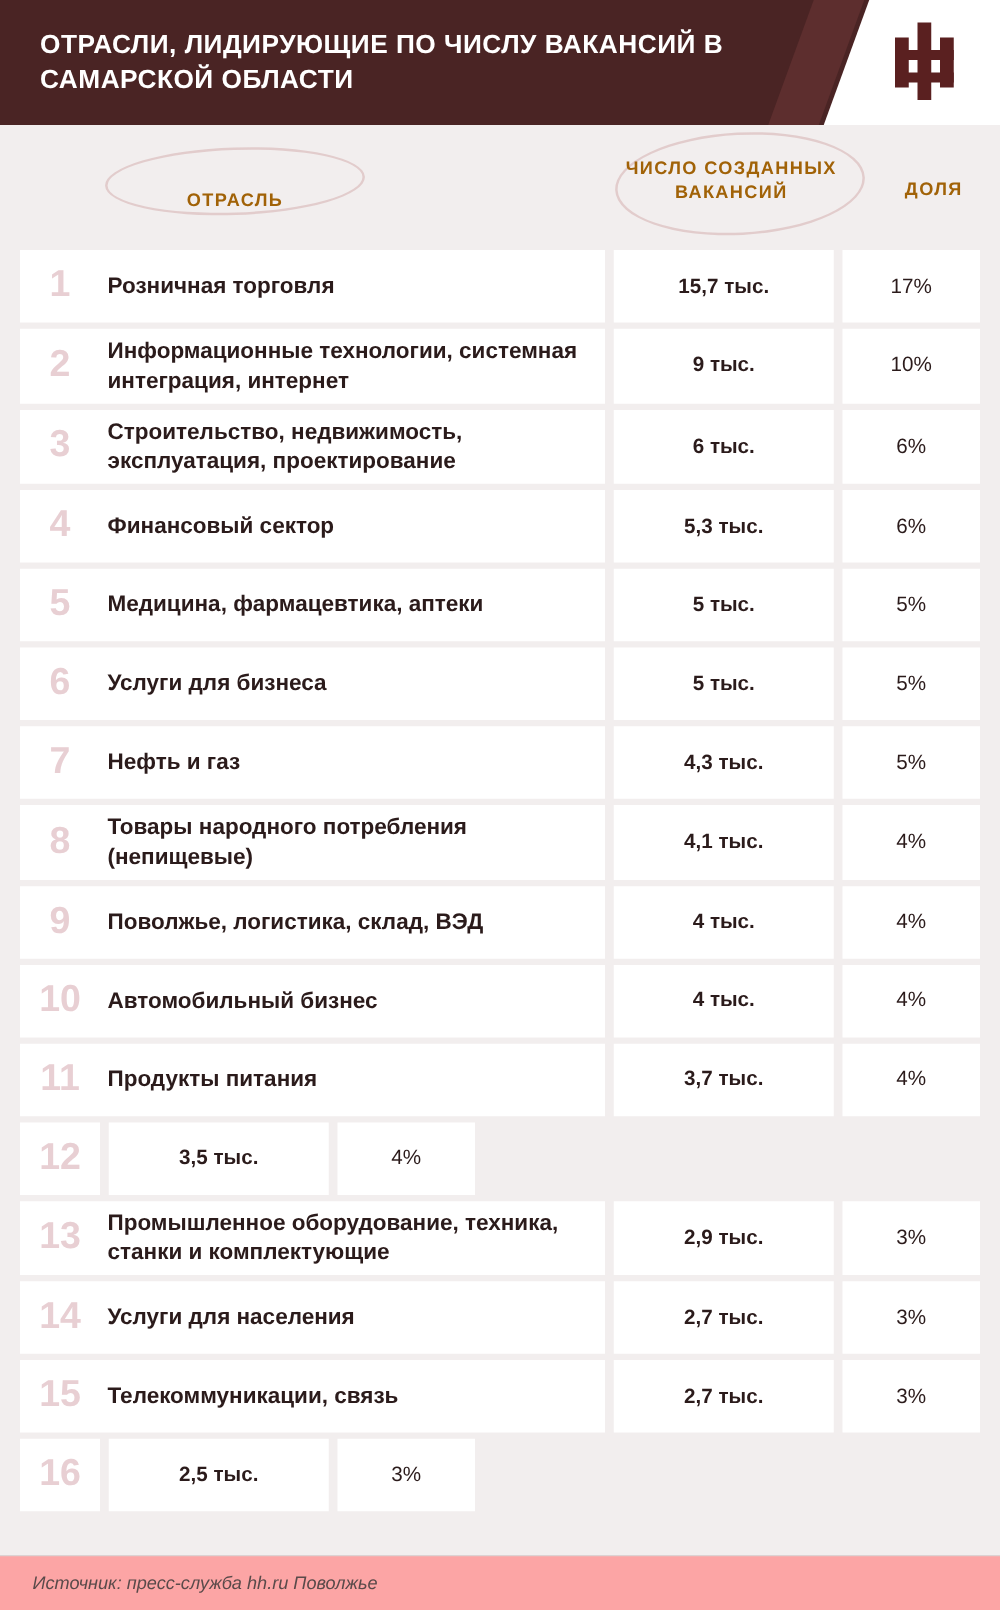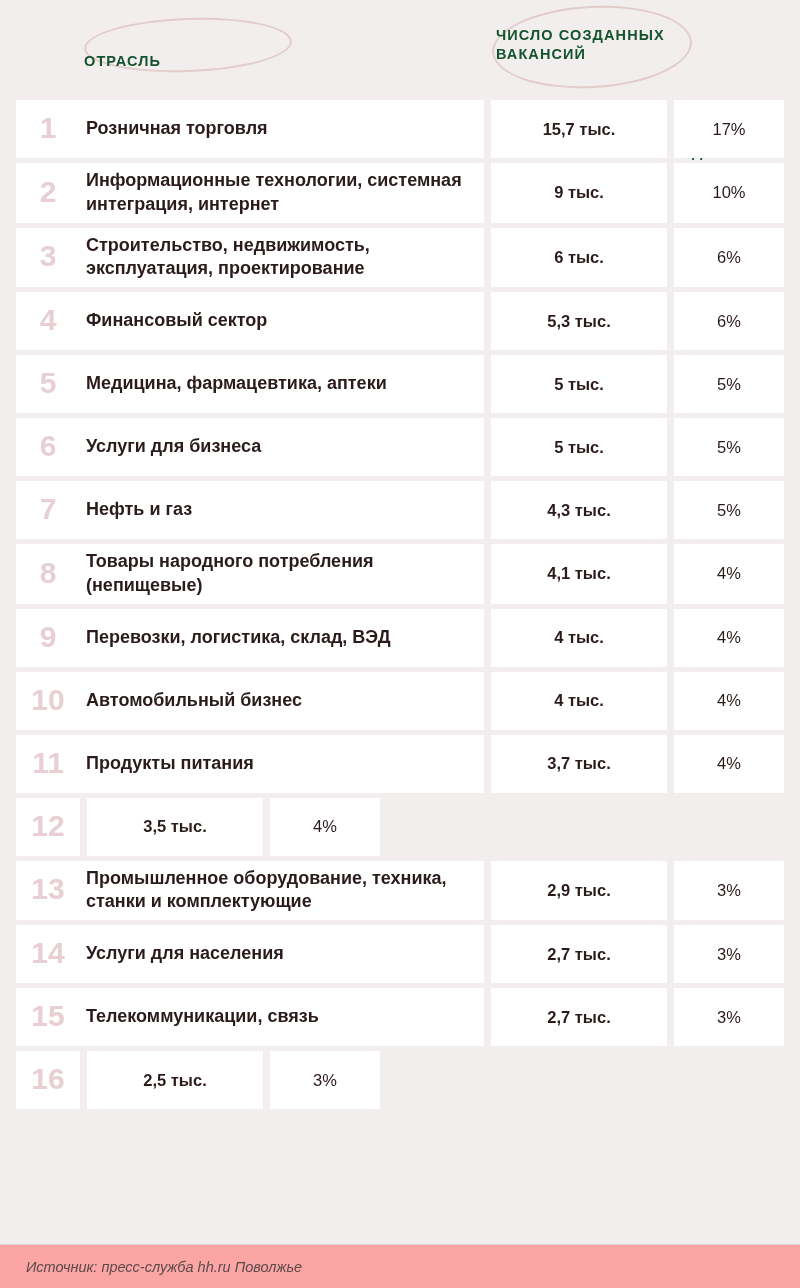--- a/index.html
+++ b/index.html
@@ -85,22 +85,23 @@
     border: 2px solid #e2cccc;
     border-radius: 50%;
   }
   .thead .el-1 { left: 84px;  top: 18px; width: 208px; height: 54px; transform: rotate(-2deg); }
   .thead .el-2 { left: 492px; top: 6px;  width: 200px; height: 82px; transform: rotate(-3deg); }
   .th-label {
     position: absolute;
     font-size: 14.5px;
     font-weight: bold;
     letter-spacing: 1.1px;
-    color: #14532d;
+    color: #a16207;
     text-transform: uppercase;
+    text-align: center;
     line-height: 1.28;
   }
   .th-branch { left: 84px;  top: 52px;  width: 208px; }
   .th-count  { left: 496px; top: 26px;  width: 178px; }
   .th-share  { left: 692px; top: 143px; width: 110px; }
 
   
   .rows {
     position: relative;
     padding: 0 16px;
@@ -165,20 +166,34 @@
     font-size: 14.5px;
     font-style: italic;
     color: #5a4a4a;
   }
 </style>
 </head>
 <body>
 
 <div class="page">
 
+  <div class="header">
+    <div class="header-diag">
+      <div class="sl1"></div>
+      <div class="sl2"></div>
+    </div>
+    <div class="header-title">Отрасли, лидирующие по числу вакансий в Самарской области</div>
+    <div class="logo">
+      <div class="logo-bar lb-left"></div>
+      <div class="logo-bar lb-right"></div>
+      <div class="logo-bar lb-mid"></div>
+      <div class="logo-bar lb-h1"></div>
+      <div class="logo-bar lb-h2"></div>
+    </div>
+  </div>
 
   <div class="thead">
     <div class="ellipse el-1"></div>
     <div class="ellipse el-2"></div>
     <div class="th-label th-branch">Отрасль</div>
     <div class="th-label th-count">Число созданных вакансий</div>
   </div>
 
   <div class="th-label th-share">Доля</div>
 
@@ -235,21 +250,21 @@
 
     <div class="row">
       <div class="cell c-rank">8</div>
       <div class="cell c-name">Товары народного потребления (непищевые)</div>
       <div class="cell c-count">4,1 тыс.</div>
       <div class="cell c-share">4%</div>
     </div>
 
     <div class="row">
       <div class="cell c-rank">9</div>
-      <div class="cell c-name">Перевозки, логистика, склад, ВЭД</div>
+      <div class="cell c-name">Поволжье, логистика, склад, ВЭД</div>
       <div class="cell c-count">4 тыс.</div>
       <div class="cell c-share">4%</div>
     </div>
 
     <div class="row">
       <div class="cell c-rank">10</div>
       <div class="cell c-name">Автомобильный бизнес</div>
       <div class="cell c-count">4 тыс.</div>
       <div class="cell c-share">4%</div>
     </div>

